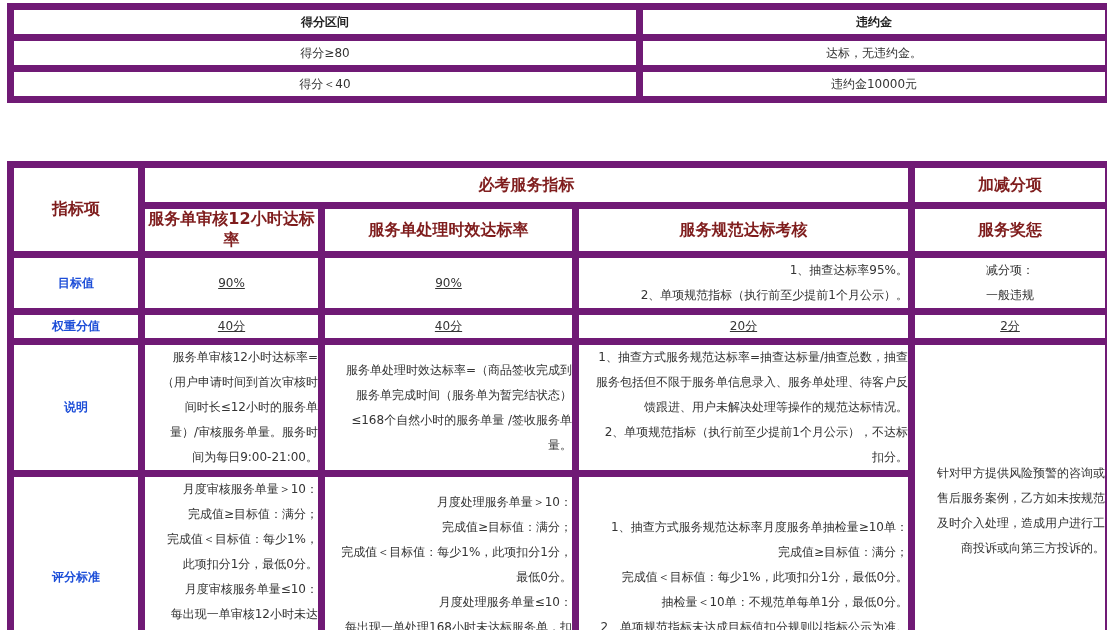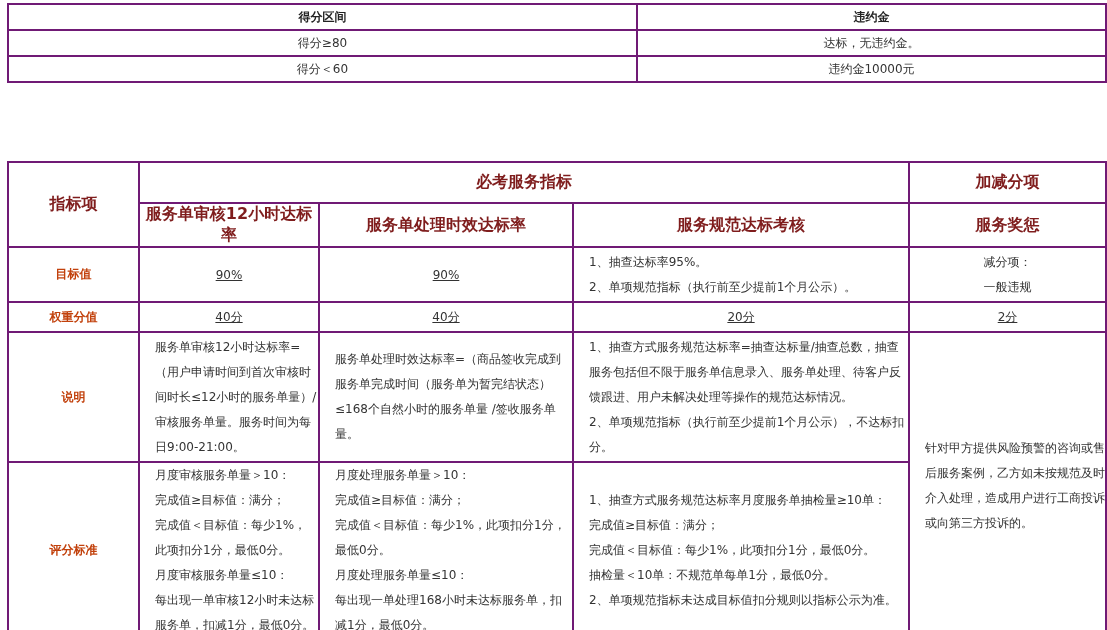--- a/index.html
+++ b/index.html
@@ -2,30 +2,30 @@
 <html><head>
 <meta charset="utf-8">
 <style>
   html, body { margin: 0; padding: 0; background: #ffffff; }
   body {
     width: 1107px; height: 630px; position: relative; overflow: hidden;
     font-family: "DejaVu Sans", "Liberation Sans", sans-serif;
     color: #333333; font-size: 12px;
   }
   table { border-collapse: collapse; position: absolute; left: 7px; table-layout: fixed; }
-  td, th { border: 2px solid #701a75; padding: 0; font-weight: normal; }
+  td, th { border: 7px solid #701a75; padding: 0; font-weight: normal; }
   #penalty-table { top: 3px; width: 1098px; }
   #penalty-table td, #penalty-table th { height: 24px; text-align: center; font-size: 12px; }
   #penalty-table th { font-weight: bold; color: #222; }
   #indicator-table { top: 161px; width: 1098px; }
   #indicator-table th { font-weight: bold; color: #7f1d1d; text-align: center; font-size: 16px; }
   #indicator-table td { font-size: 12px; vertical-align: middle; }
   .c { text-align: center; text-decoration: underline; }
-  .rowlabel { text-align: center; font-weight: bold; color: #c2410c; }
-  .lines { line-height: 25px; text-align: left; padding-left: 15px; }
+  .rowlabel { text-align: center; font-weight: bold; color: #1d4ed8; }
+  .lines { line-height: 25px; text-align: right; padding-left: 15px; }
   .lines div { white-space: normal; }
   .center-lines { line-height: 25px; text-align: center; margin-left: 31px; }
 </style>
 </head>
 <body>
 
 <table id="penalty-table">
   <colgroup>
       <col style="width:629px">
       <col style="width:469px">
@@ -33,21 +33,21 @@
   <tbody>
       <tr>
     <th>得分区间</th>
     <th>违约金</th>
   </tr>
   <tr>
     <td>得分≥80</td>
     <td>达标，无违约金。</td>
   </tr>
   <tr>
-    <td>得分＜60</td>
+    <td>得分＜40</td>
     <td>违约金10000元</td>
   </tr>
 </tbody>
   </table>
 
 <table id="indicator-table">
   <colgroup>
     <col style="width:131px">
       <col style="width:180px">
       <col style="width:254px">

